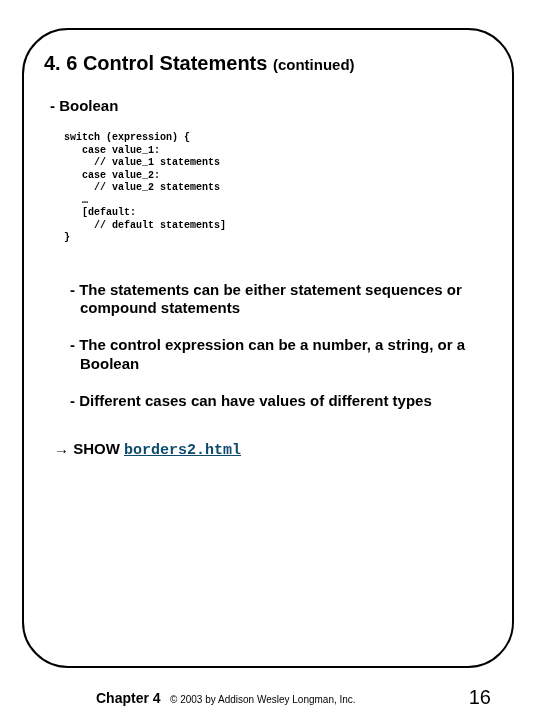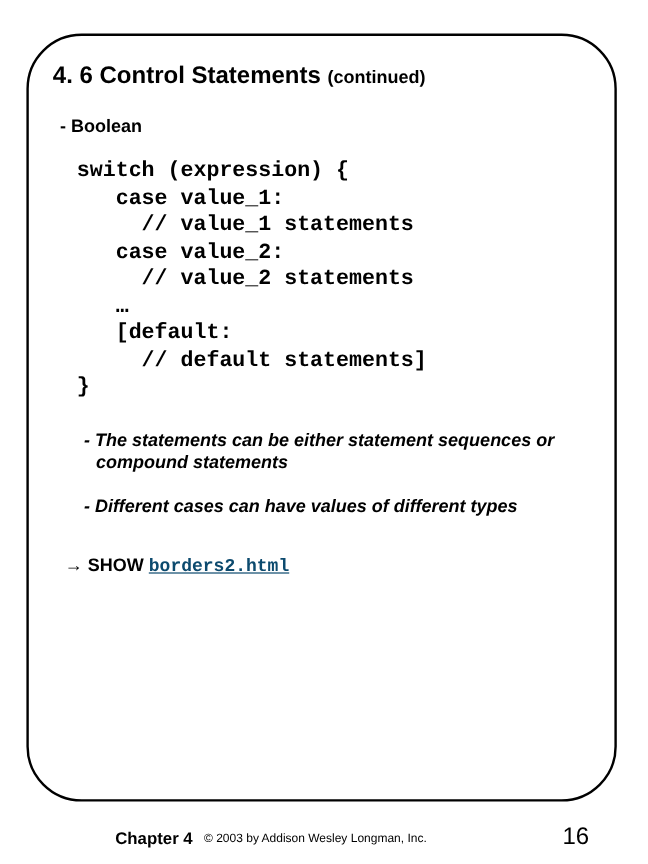--- a/index.html
+++ b/index.html
@@ -35,38 +35,37 @@
     font-weight: bold;
   }
   .subhead {
     font-size: 15px;
     font-weight: bold;
     margin-left: 6px;
     margin-bottom: 18px;
   }
   .codeblock {
     font-family: "Courier New", Courier, monospace;
-    font-size: 18px;
+    font-size: 10px;
     font-weight: bold;
     line-height: 1.25;
     margin-left: 20px;
     white-space: pre;
-    margin-bottom: 24px;
+    margin-bottom: 36px;
   }
   .bullets {
     margin-left: 26px;
     font-size: 15px;
     font-weight: bold;
     line-height: 1.25;
   }
   .bullets p {
     margin: 16px 0 18px 0;
     text-indent: -10px;
     padding-left: 10px;
-    font-style: italic;
   }
   .show-line {
     margin-left: 10px;
     margin-top: 30px;
     font-size: 15px;
     font-weight: bold;
   }
   .arrow {
     font-family: "Arial", sans-serif;
   }
@@ -121,20 +120,21 @@
      // value_1 statements
    case value_2:
      // value_2 statements
    …
    [default:
      // default statements]
 }</div>
 
   <div class="bullets">
     <p>- The statements can be either statement sequences or compound statements</p>
+    <p>- The control expression can be a number, a string, or a Boolean</p>
     <p>- Different cases can have values of different types</p>
   </div>
 
   <div class="show-line">
     <span class="arrow">→</span><span> SHOW </span><a class="link" href="#">borders2.html</a>
   </div>
 
 </div>
 
 <div class="footer">

